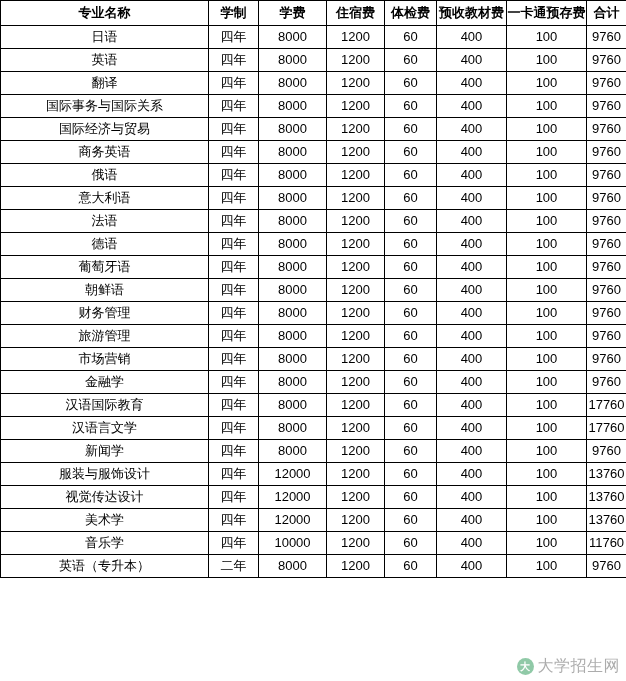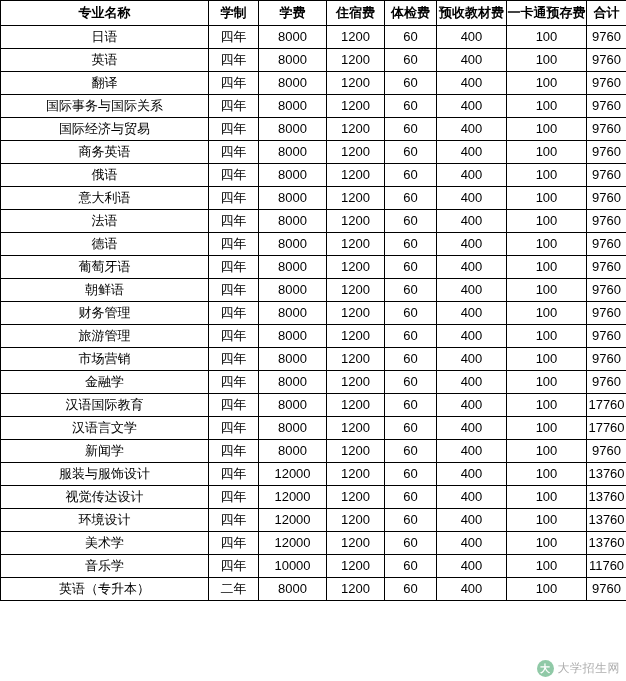--- a/index.html
+++ b/index.html
@@ -76,21 +76,21 @@
     height: 17px;
     border-radius: 50%;
     background: #0b8a3d;
     color: #ffffff;
     font-size: 10px;
     line-height: 17px;
     text-align: center;
     font-weight: bold;
   }
   .watermark .wm-text {
-    font-size: 12px;
+    font-size: 16px;
     color: #4a4a4a;
     letter-spacing: 0.5px;
   }
 </style>
 </head>
 <body>
 
 <div class="sheet">
   <table class="fee-table">
     <colgroup>
@@ -320,30 +320,20 @@
           <td class="major-name">视觉传达设计</td>
           <td class="num">四年</td>
           <td class="num">12000</td>
           <td class="num">1200</td>
           <td class="num">60</td>
           <td class="num">400</td>
           <td class="num">100</td>
           <td class="num">13760</td>
         </tr>
         <tr>
-          <td class="major-name">环境设计</td>
-          <td class="num">四年</td>
-          <td class="num">12000</td>
-          <td class="num">1200</td>
-          <td class="num">60</td>
-          <td class="num">400</td>
-          <td class="num">100</td>
-          <td class="num">13760</td>
-        </tr>
-        <tr>
           <td class="major-name">美术学</td>
           <td class="num">四年</td>
           <td class="num">12000</td>
           <td class="num">1200</td>
           <td class="num">60</td>
           <td class="num">400</td>
           <td class="num">100</td>
           <td class="num">13760</td>
         </tr>
         <tr>

